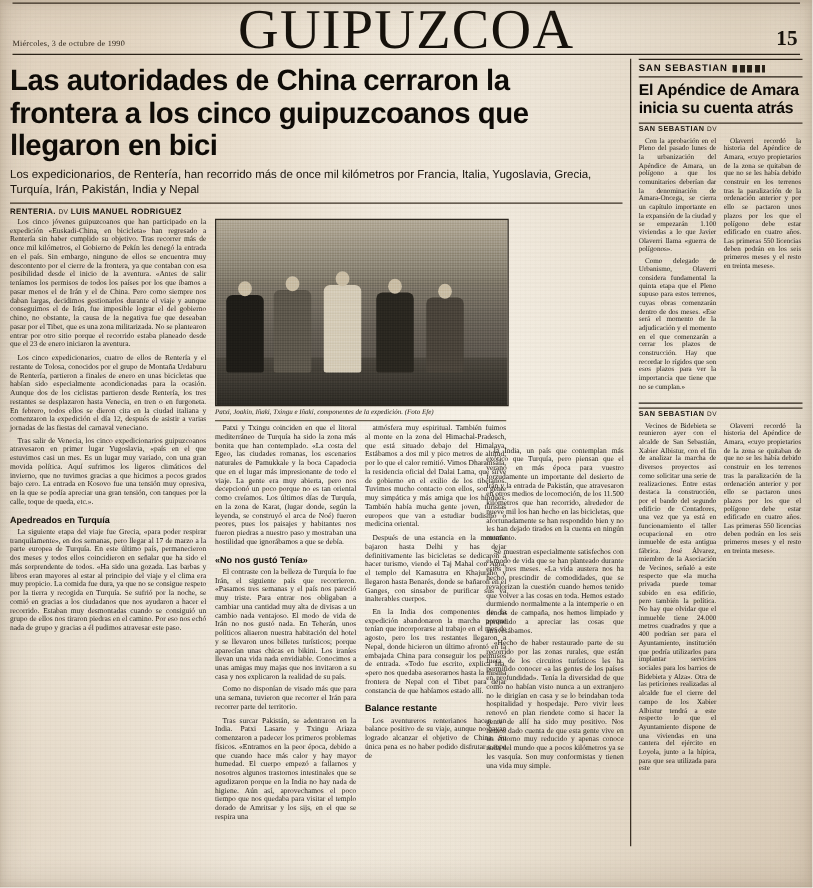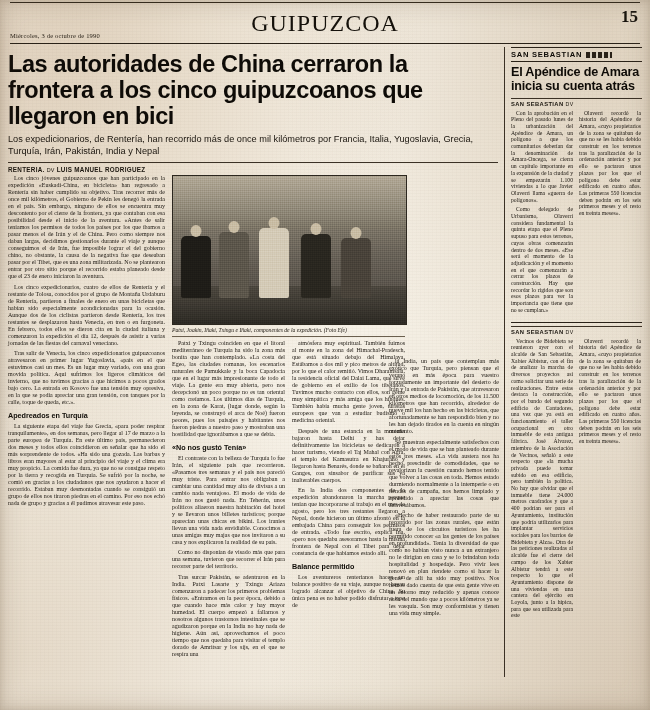--- a/index.html
+++ b/index.html
@@ -69,39 +69,39 @@
     border-top: 1.6px solid #2a2218;
     margin: 2px 2px 0 2px;
   }
   .masthead-main {
     position: relative;
     height: 40px;
   }
   .section-title {
     text-align: center;
     font-family: "Liberation Serif", serif;
-    font-size: 24px;
+    font-size: 45px;
     line-height: 40px;
     letter-spacing: 1px;
     color: #16120c;
     font-weight: normal;
   }
   .dateline {
     position: absolute;
     left: 2px;
     bottom: 4px;
     font-family: "Liberation Serif", serif;
     font-size: 6.5px;
     color: #2a2218;
     letter-spacing: 0.2px;
   }
   .pagenum {
     position: absolute;
     right: 4px;
-    bottom: 16px;
+    bottom: 2px;
     font-family: "Liberation Serif", serif;
     font-size: 17px;
     font-weight: bold;
     color: #16120c;
   }
   .rule-under-mast {
     border-top: 1.3px solid #2a2218;
     margin: 0 2px;
   }
 
@@ -361,21 +361,21 @@
                 <p class="bt">Patxi y Txingu coinciden en que el litoral mediterráneo de Turquía ha sido la zona más bonita que han contemplado. «La costa del Egeo, las ciudades romanas, los escenarios naturales de Pamukkale y la boca Capadocia que en el lugar más impresionante de todo el viaje. La gente era muy abierta, pero nos decepcionó un poco porque no es tan oriental como creíamos. Los últimos días de Turquía, en la zona de Karat, (lugar donde, según la leyenda, se construyó el arca de Noé) fueron peores, pues los paisajes y habitantes nos fueron piedras a nuestro paso y mostraban una hostilidad que ignorábamos a que se debía.</p>
                 <h3 class="sub">«No nos gustó Tenía»</h3>
                 <p class="bt">El contraste con la belleza de Turquía lo fue Irán, el siguiente país que recorrieron. «Pasamos tres semanas y el país nos pareció muy triste. Para entrar nos obligaban a cambiar una cantidad muy alta de divisas a un cambio nada ventajoso. El modo de vida de Irán no nos gustó nada. En Teherán, unos políticos aliaeron nuestra habitación del hotel y se llevaron unos billetes turísticos; porque aparecían unas chicas en bikini. Los iraníes llevan una vida nada envidiable. Conocimos a unas amigas muy majas que nos invitaron a su casa y nos explicaron la realidad de su país.</p>
                 <p class="bt">Como no disponían de visado más que para una semana, tuvieron que recorrer el Irán para recorrer parte del territorio.</p>
                 <p class="bt">Tras surcar Pakistán, se adentraron en la India. Patxi Lasarte y Txingu Ariaza comenzaron a padecer los primeros problemas físicos. «Entramos en la peor época, debido a que cuando hace más calor y hay mayor humedad. El cuerpo empezó a fallarnos y nosotros algunos trastornos intestinales que se agudizaron porque en la India no hay nada de higiene. Aún así, aprovechamos el poco tiempo que nos quedaba para visitar el templo dorado de Amritsar y los sijs, en el que se respira una</p>
               </div>
               <div class="upcol">
                 <p class="bt">atmósfera muy espiritual. También fuimos al monte en la zona del Himachal-Pradesch, que está situado debajo del Himalaya. Estábamos a dos mil y pico metros de altitud, por lo que el calor remitió. Vimos Dharamsala, la residencia oficial del Dalai Lama, que sirve de gobierno en el exilio de los tibetanos. Tuvimos mucho contacto con ellos, son gente muy simpática y más amiga que los hindúes. También había mucha gente joven, turistas europeos que van a estudiar budismo o medicina oriental.</p>
                 <p class="bt">Después de una estancia en la montaña bajaron hasta Delhi y has dejar definitivamente las bicicletas se dedicaron a hacer turismo, viendo el Taj Mahal con Agra, el templo del Kamasutra en Khajuraho y llegaron hasta Benarés, donde se bañaron en el Ganges, con sinsabor de purificar sus ya inalterables cuerpos.</p>
                 <p class="bt">En la India dos componentes de la expedición abandonaron la marcha porque tenían que incorporarse al trabajo en el mes de agosto, pero los tres restantes llegaron a Nepal, donde hicieron un último afrontó en la embajada China para conseguir los permisos de entrada. «Todo fue escrito, explica Ina, «pero nos quedaba asesorarnos hasta la misma frontera de Nepal con el Tibet para dejar constancia de que habíamos estado allí.</p>
-                <h3 class="sub">Balance permitido</h3>
+                <h3 class="sub">Balance restante</h3>
                 <p class="bt">Los aventureros renterianos hacen un balance positivo de su viaje, aunque no hayan logrado alcanzar el objetivo de China. Su única pena es no haber podido disfrutar a tope de</p>
               </div>
             </div>
           </div>
         </div>
 
         <div style="position:absolute; left:389px; top:358px; width:110px;">
           <p class="bt">la India, un país que contemplan más exótico que Turquía, pero piensan que el verano en más época para vuestro forzudamente un importante del desierto de Irán y la entrada de Pakistán, que atravesaron en otros medios de locomoción, de los 11.500 kilómetros que han recorrido, alrededor de nueve mil los han hecho en las bicicletas, que afortunadamente se han respondido bien y no les han dejado tirados en la cuenta en ningún momento.</p>
           <p class="bt">Se muestran especialmente satisfechos con el modo de vida que se han planteado durante estos tres meses. «La vida austera nos ha hecho prescindir de comodidades, que se revalorizan la cuestión cuando hemos tenido que volver a las cosas en toda. Hemos estado durmiendo normalmente a la intemperie o en tiendas de campaña, nos hemos limpiado y aprendido a apreciar las cosas que atravesábamos.</p>
           <p class="bt">«Hecho de haber restaurado parte de su recorrido por las zonas rurales, que están fuera de los circuitos turísticos les ha permitido conocer «a las gentes de los países en profundidad». Tenía la diversidad de que como no habían visto nunca a un extranjero no le dirigían en casa y se lo brindaban toda hospitalidad y hospedaje. Pero vivir lees renovó en plan riendete como si hacer la gente de allí ha sido muy positivo. Nos hemos dado cuenta de que esta gente vive en un entorno muy reducido y apenas conoce nada del mundo que a pocos kilómetros ya se les vasquía. Son muy conformistas y tienen una vida muy simple.</p>

